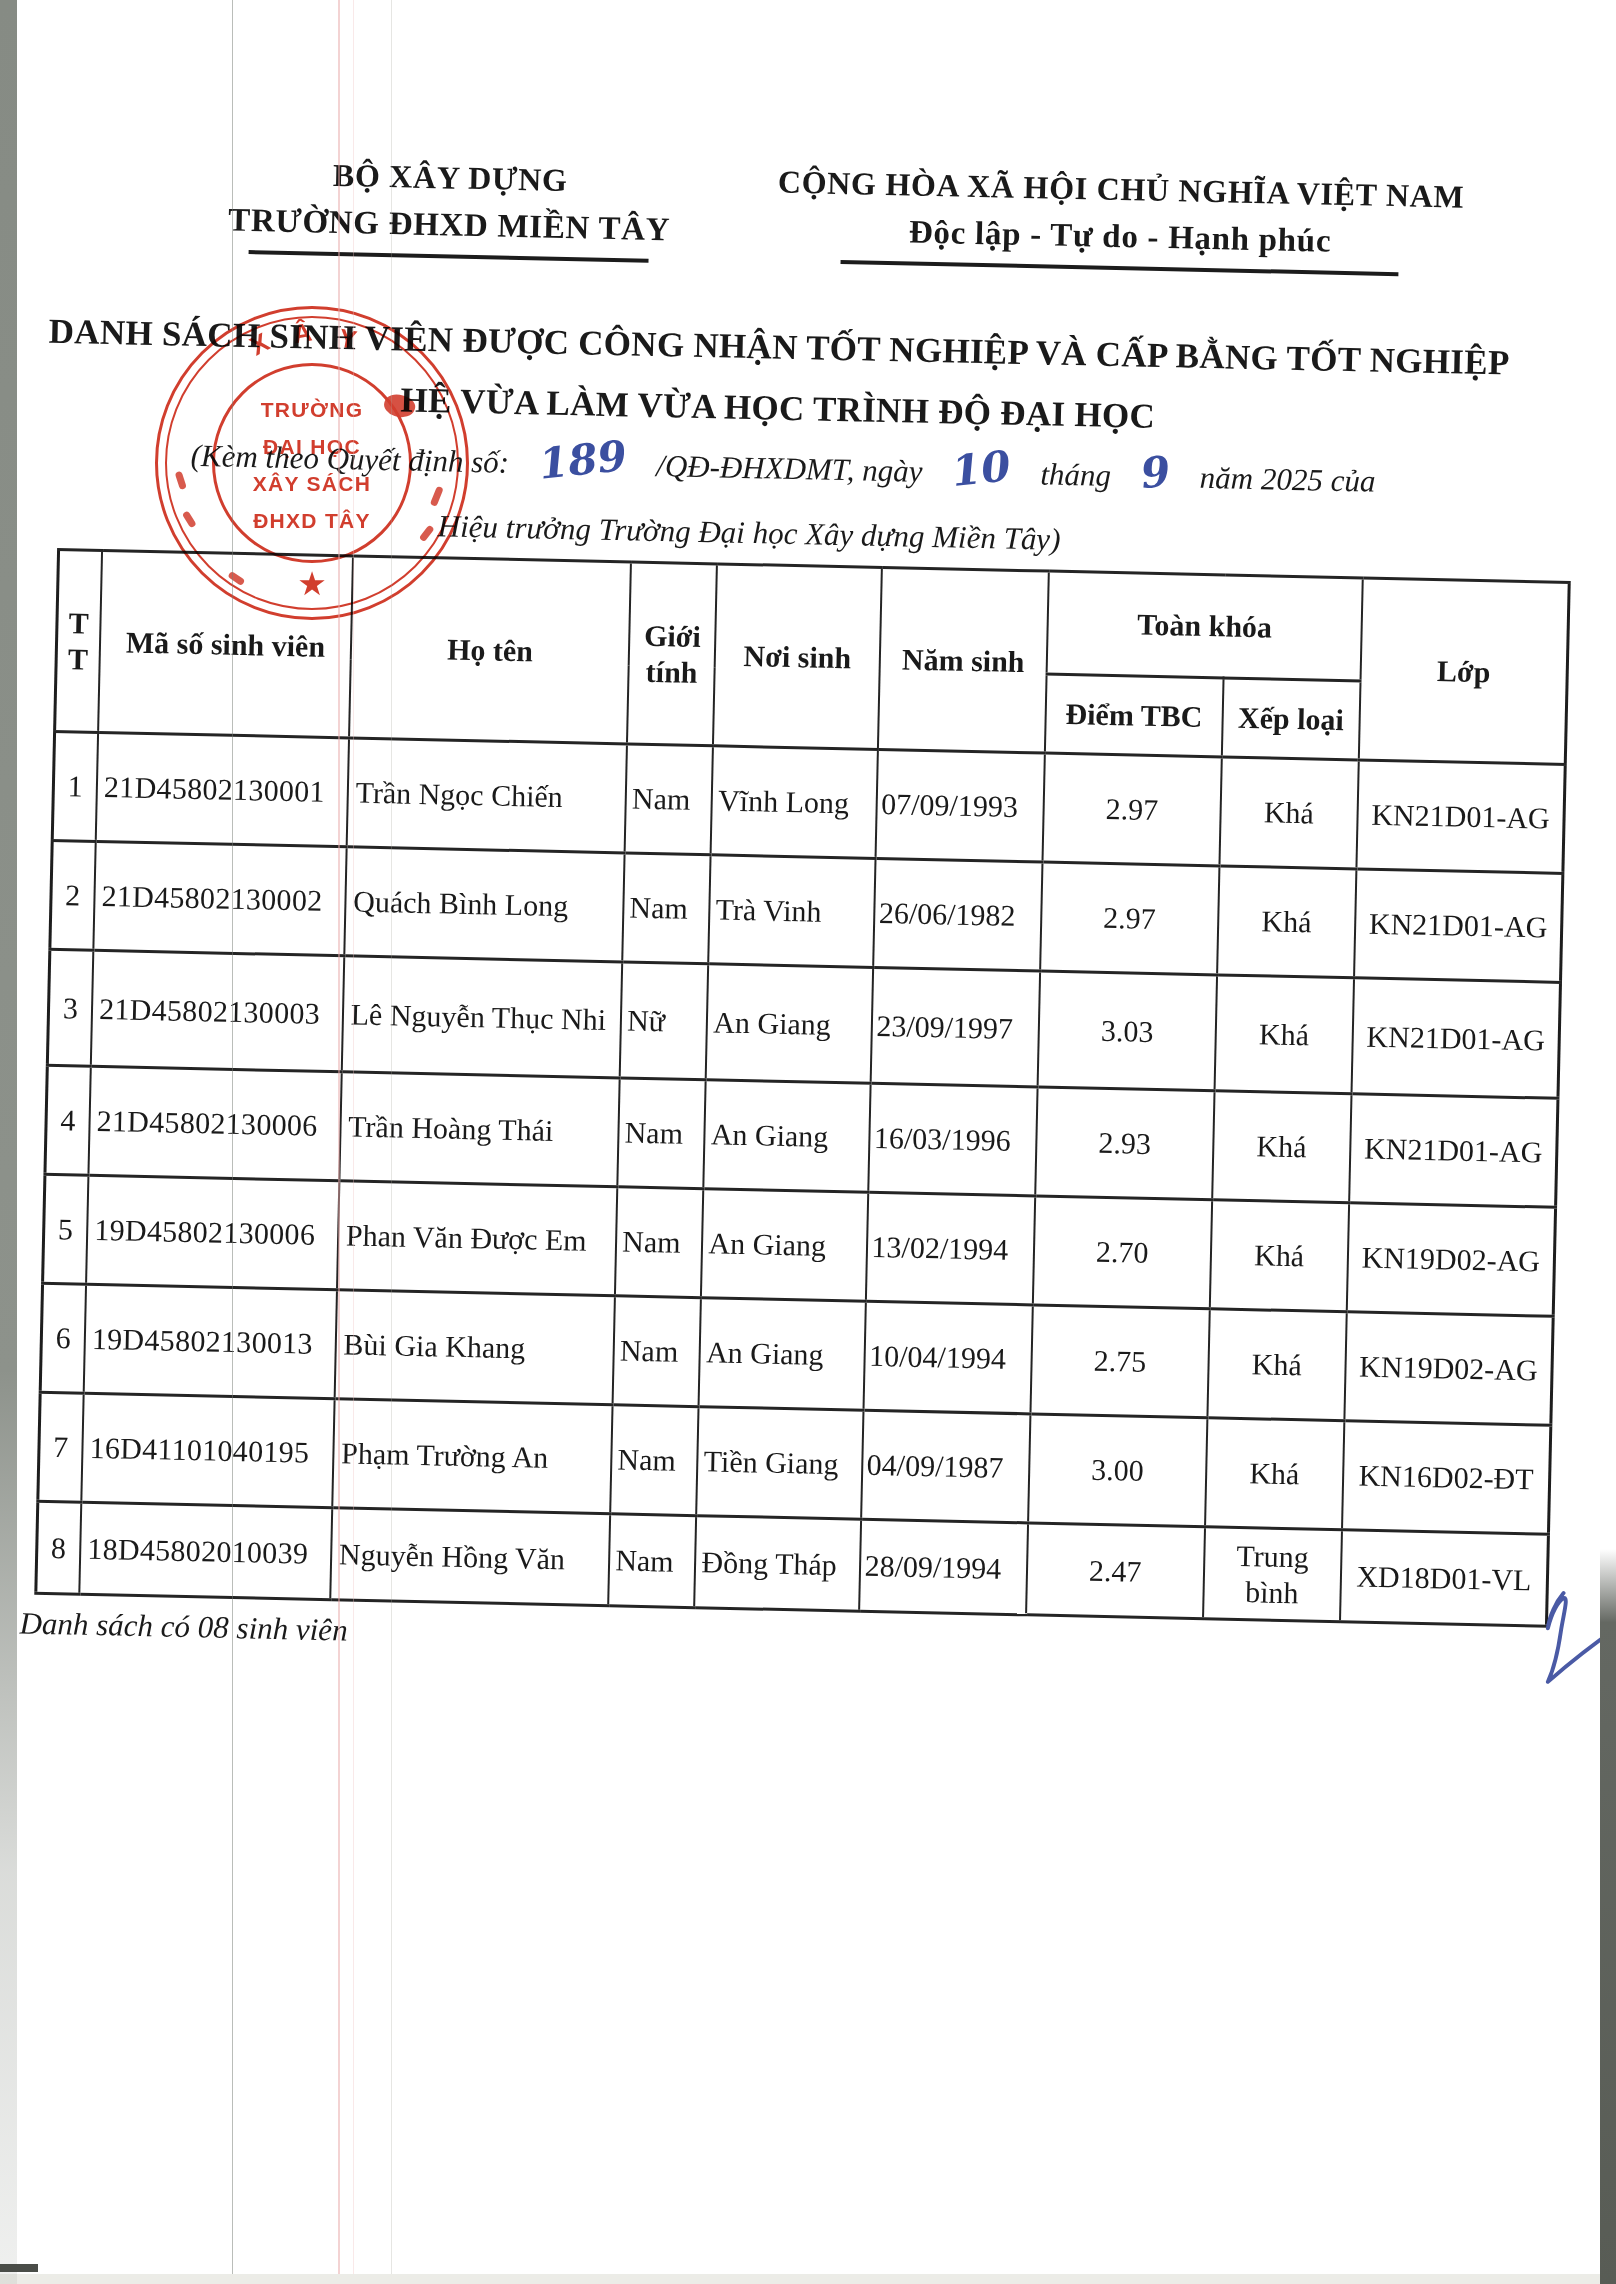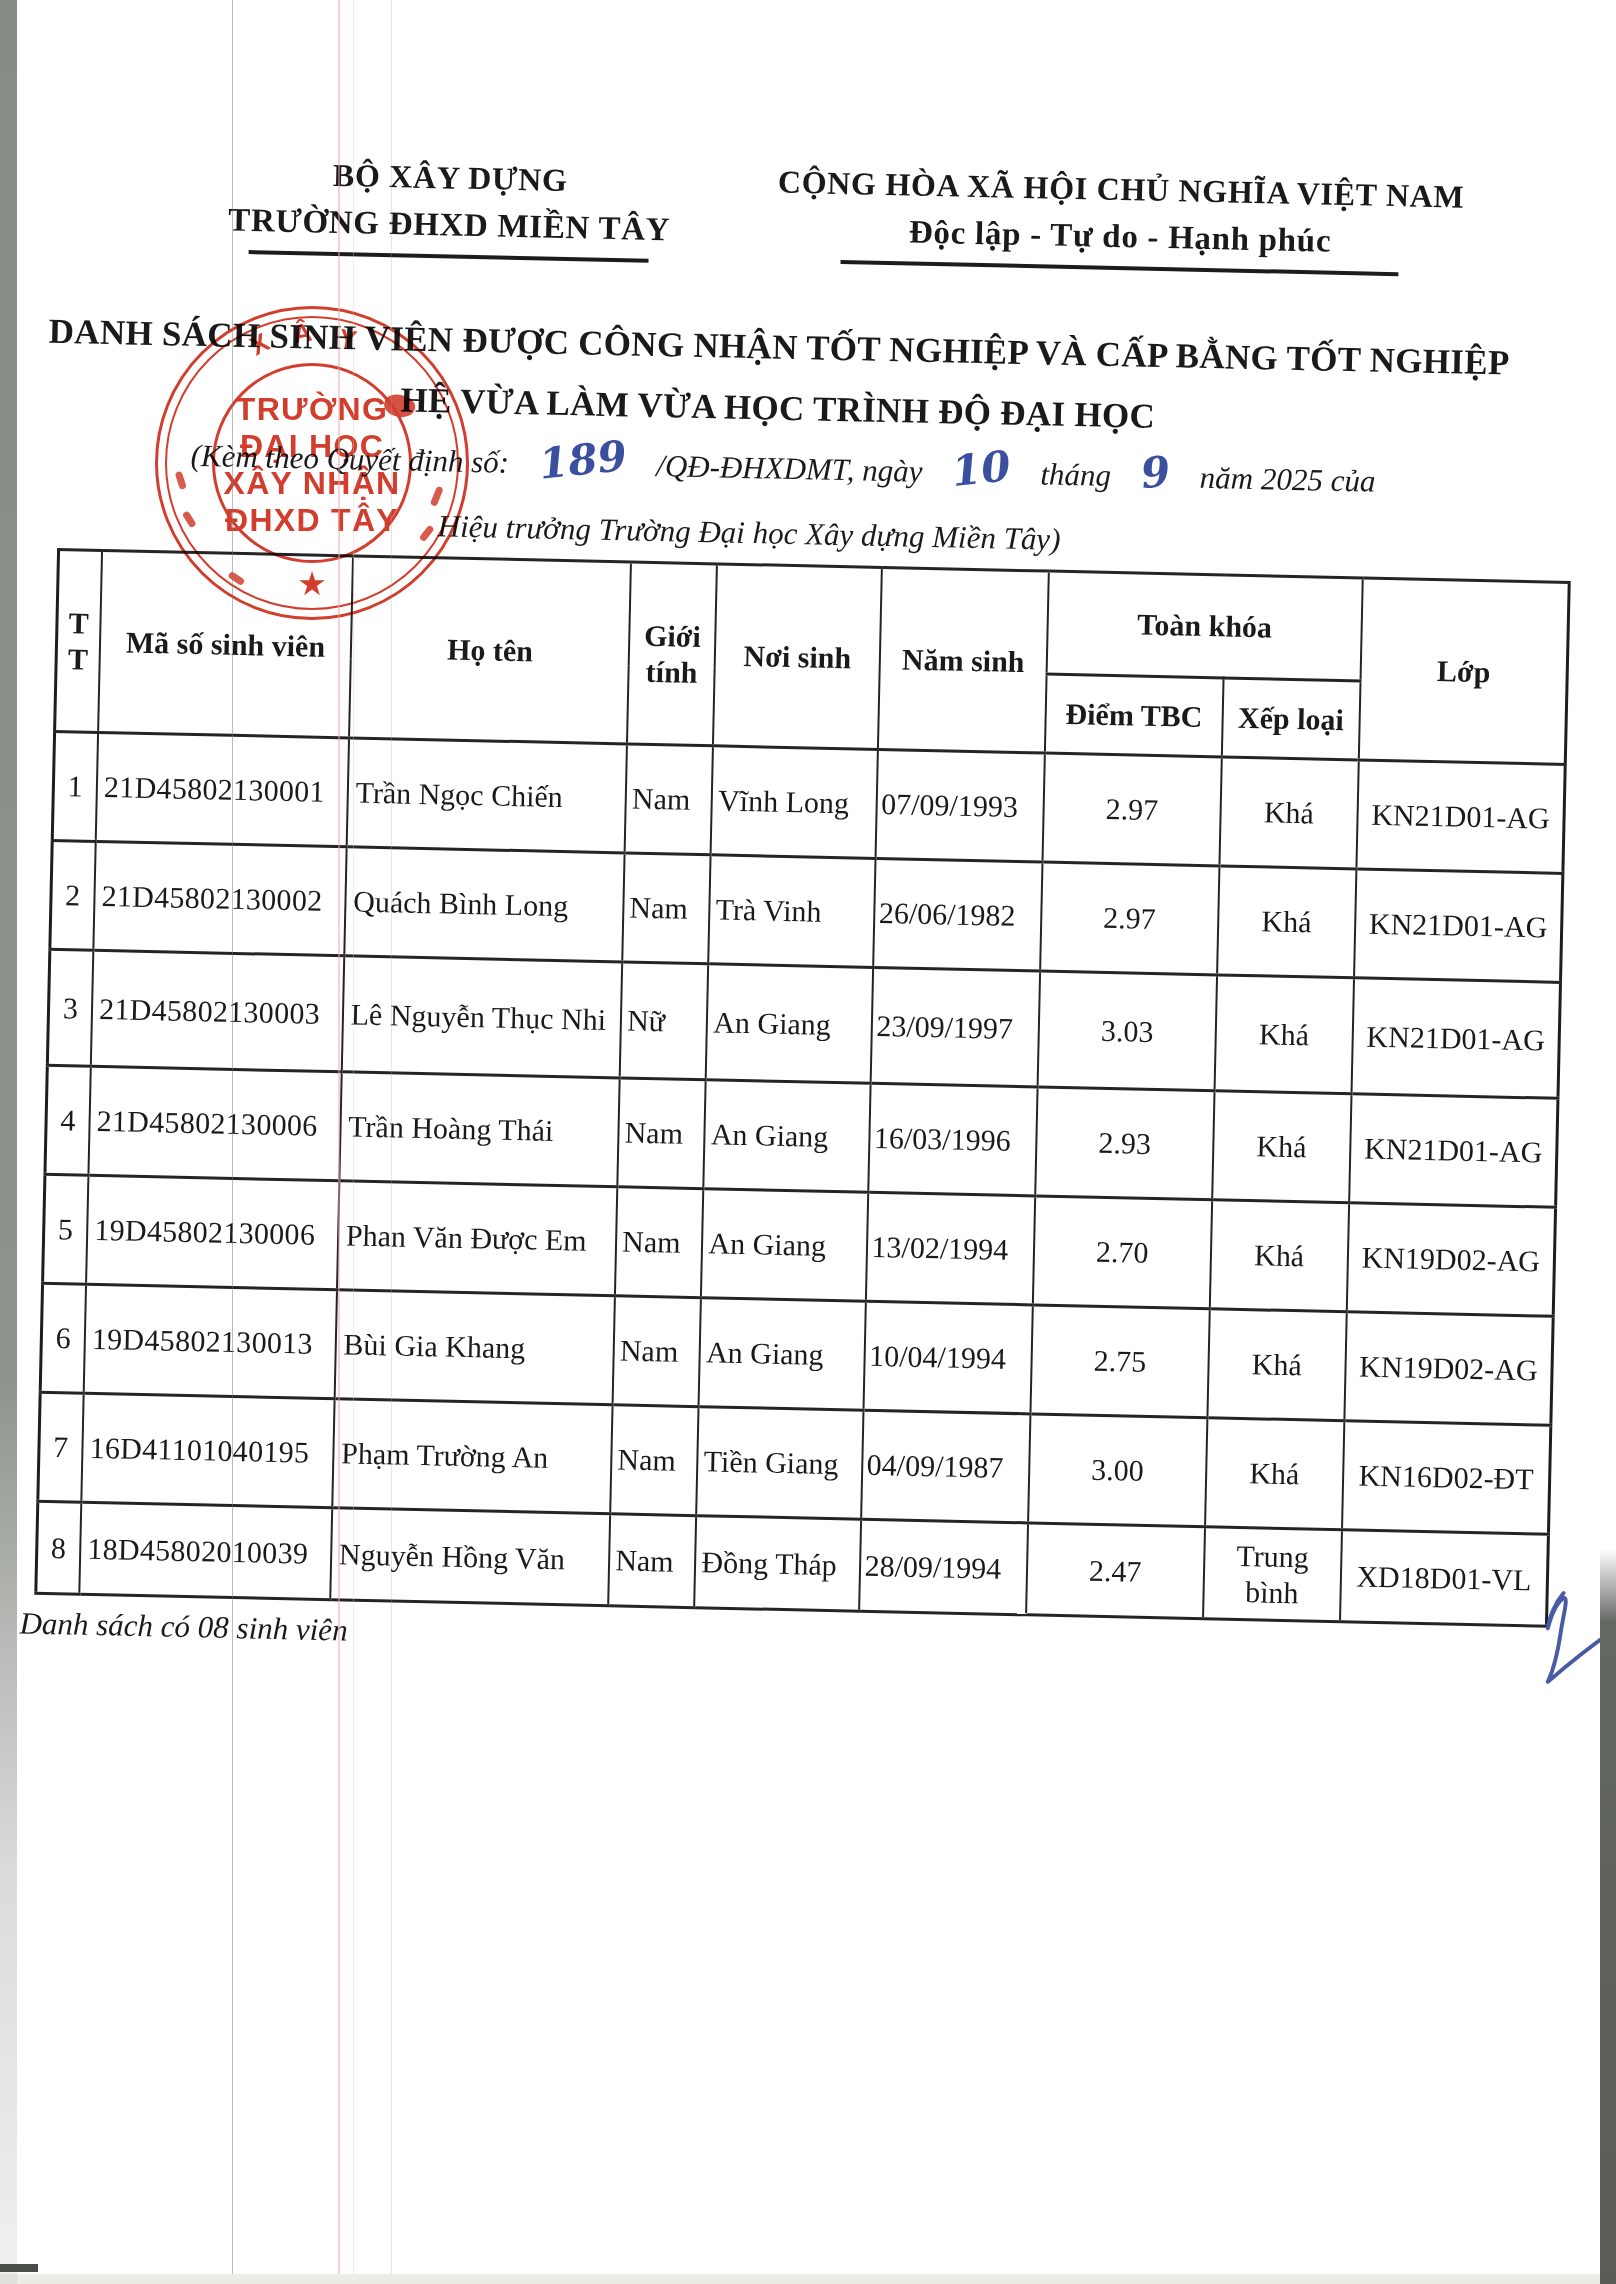--- a/index.html
+++ b/index.html
@@ -77,21 +77,21 @@
     pointer-events:none;
   }
   .ring{position:absolute;border-radius:50%;border-style:solid;border-color:#cf3322;}
   .ring-outer{inset:0;border-width:3.9px;}
   .ring-outer2{inset:9.8px;border-width:2.6px;}
   .ring-inner{inset:57px;border-width:3.9px;}
   .stamp-text{
     position:absolute;inset:62px;border-radius:50%;
     display:flex;flex-direction:column;justify-content:center;align-items:center;
     text-align:center;font-family:"Liberation Sans","DejaVu Sans",sans-serif;
-    font-weight:bold;font-size:32px;line-height:37px;letter-spacing:1.3px;
+    font-weight:bold;font-size:21px;line-height:37px;letter-spacing:1.3px;
     padding-top:3.9px;
   }
   .stamp-star{
     position:absolute;left:50%;top:262px;transform:translateX(-50%);
     font-size:33px;line-height:33px;
   }
   .arc{
     position:absolute;font-family:"Liberation Sans","DejaVu Sans",sans-serif;
     font-weight:bold;font-size:26px;
   }
@@ -285,21 +285,21 @@
   <div class="footer-note">Danh sách có 08 sinh viên</div>
 </div>
 
 <div class="stamp">
   <div class="ring ring-outer"></div>
   <div class="ring ring-outer2"></div>
   <div class="ring ring-inner"></div>
   <div class="stamp-text">
     <div>TRƯỜNG</div>
     <div>ĐẠI HỌC</div>
-    <div>XÂY NHẬN</div>
+    <div>XÂY SÁCH</div>
     <div>ĐHXD TÂY</div>
   </div>
   <div class="stamp-star">★</div>
   <span class="arc arc1">X</span>
   <span class="arc arc2">Â</span>
   <span class="arc arc3">Y</span>
   <div class="stamp-blob"></div>
   <div class="rim-mark rm1"></div>
   <div class="rim-mark rm2"></div>
   <div class="rim-mark rm3"></div>

